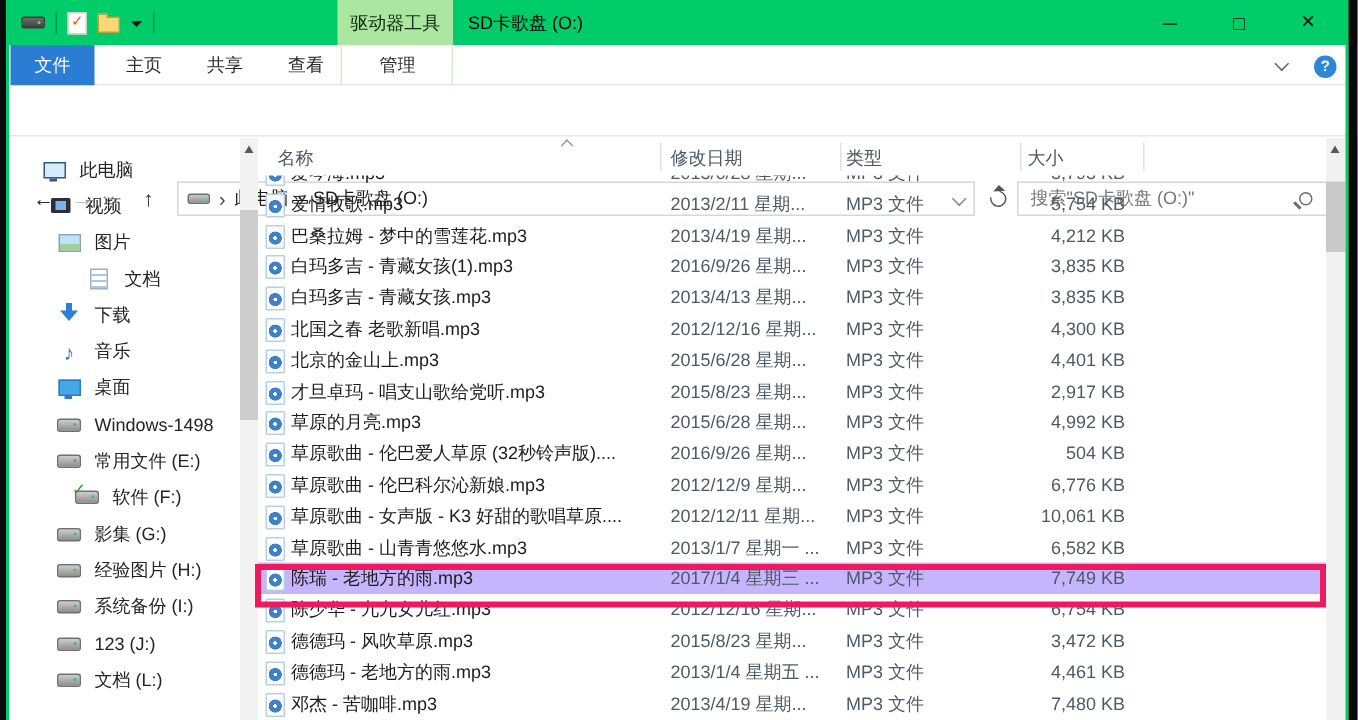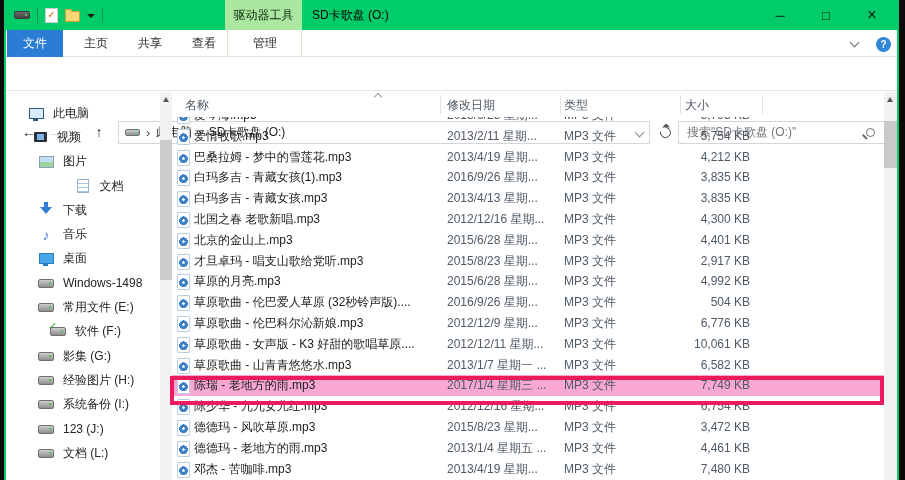--- a/index.html
+++ b/index.html
@@ -67,21 +67,21 @@
   .side-thumb{position:absolute;left:0;top:48px;width:12px;height:140px;background:#cdcdcd;}
   .scroll-up{position:absolute;left:3px;top:5px;width:0;height:0;border-left:3.5px solid transparent;border-right:3.5px solid transparent;border-bottom:5px solid #585858;}
 
   
   .lheader{position:absolute;left:172px;top:92px;width:712px;height:25px;color:#4b5662;}
   .lheader span{position:absolute;top:5px;white-space:nowrap;}
   .hdiv{position:absolute;top:3px;width:1px;height:19px;background:#e2e2e2;}
   .sortcaret{position:absolute;left:203px;top:1px;width:5px;height:5px;border-left:1.2px solid #9a9a9a;border-top:1.2px solid #9a9a9a;transform:rotate(45deg);}
   .rows-wrap{position:absolute;left:172px;top:117px;width:712px;height:363px;overflow:hidden;}
   .row{position:absolute;left:0;width:712px;height:20.8px;line-height:20.8px;white-space:nowrap;}
-  .row.selected{background:#f9a8d4;}
+  .row.selected{background:#c4b5fd;}
   .ficon{position:absolute;left:5px;top:3px;width:11px;height:14px;background:
          radial-gradient(circle at 50% 55%, #fff 0 1.2px, #3f81c9 1.3px 4.2px, transparent 4.5px),#fff;
          border:1px solid #b8cfe6;border-radius:1px;}
   .c-name{position:absolute;left:22px;width:244px;overflow:hidden;color:#1c1c1c;}
   .c-date{position:absolute;left:275px;width:114px;overflow:hidden;color:#4e5a66;}
   .c-type{position:absolute;left:392px;width:100px;overflow:hidden;color:#4e5a66;}
   .c-size{position:absolute;left:462px;width:116px;text-align:right;color:#4e5a66;}
   .file-scroll{position:absolute;left:884px;top:92px;width:13px;height:388px;background:#f1f1f1;}
   .file-thumb{position:absolute;left:0;top:29px;width:13px;height:47px;background:#c9c9c9;}
 
@@ -168,21 +168,21 @@
     <span class="slabel">视频</span>
   </div>
 
   <div class="side-item" style="padding-left: 38px;">
     <span class="sicon i-pictures">
           <i></i>
         </span>
     <span class="slabel">图片</span>
   </div>
 
-  <div class="side-item" style="padding-left: 38px; justify-content: center;">
+  <div class="side-item" style="padding-left: 58px;">
     <span class="sicon i-documents">
           <i></i>
         </span>
     <span class="slabel">文档</span>
   </div>
 
   <div class="side-item" style="padding-left: 38px;">
     <span class="sicon i-downloads">
           <i></i>
         </span>

